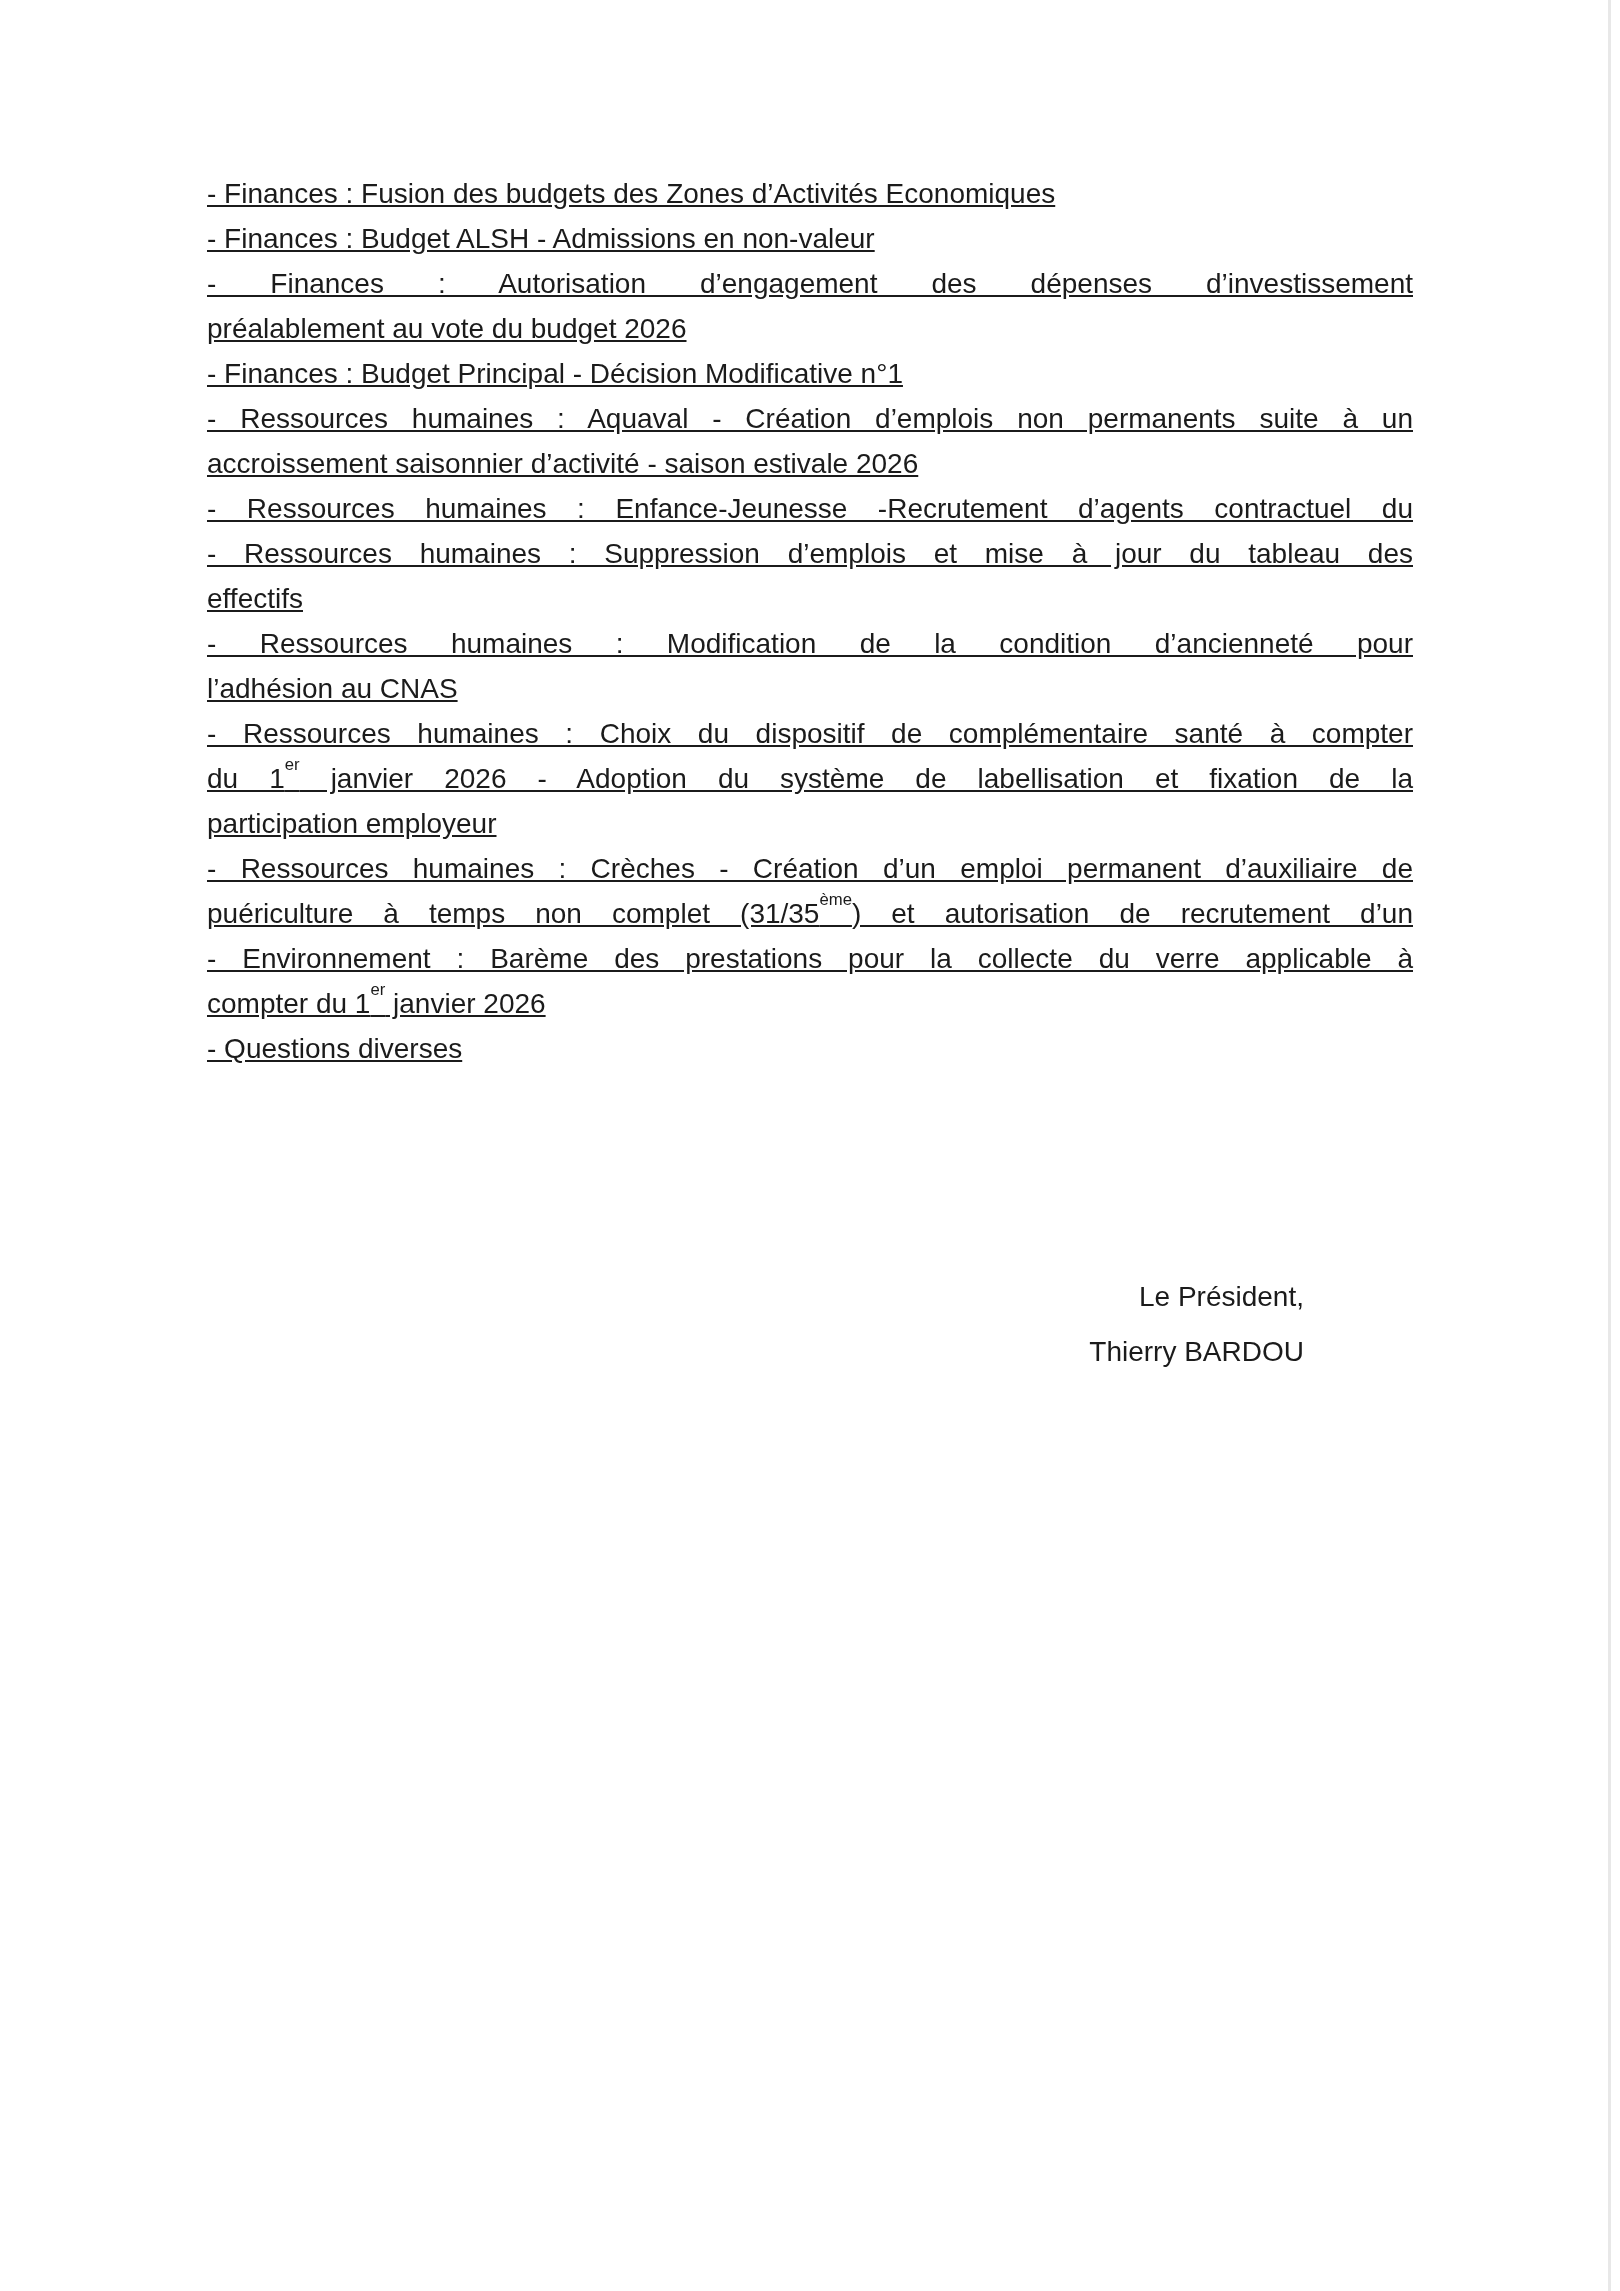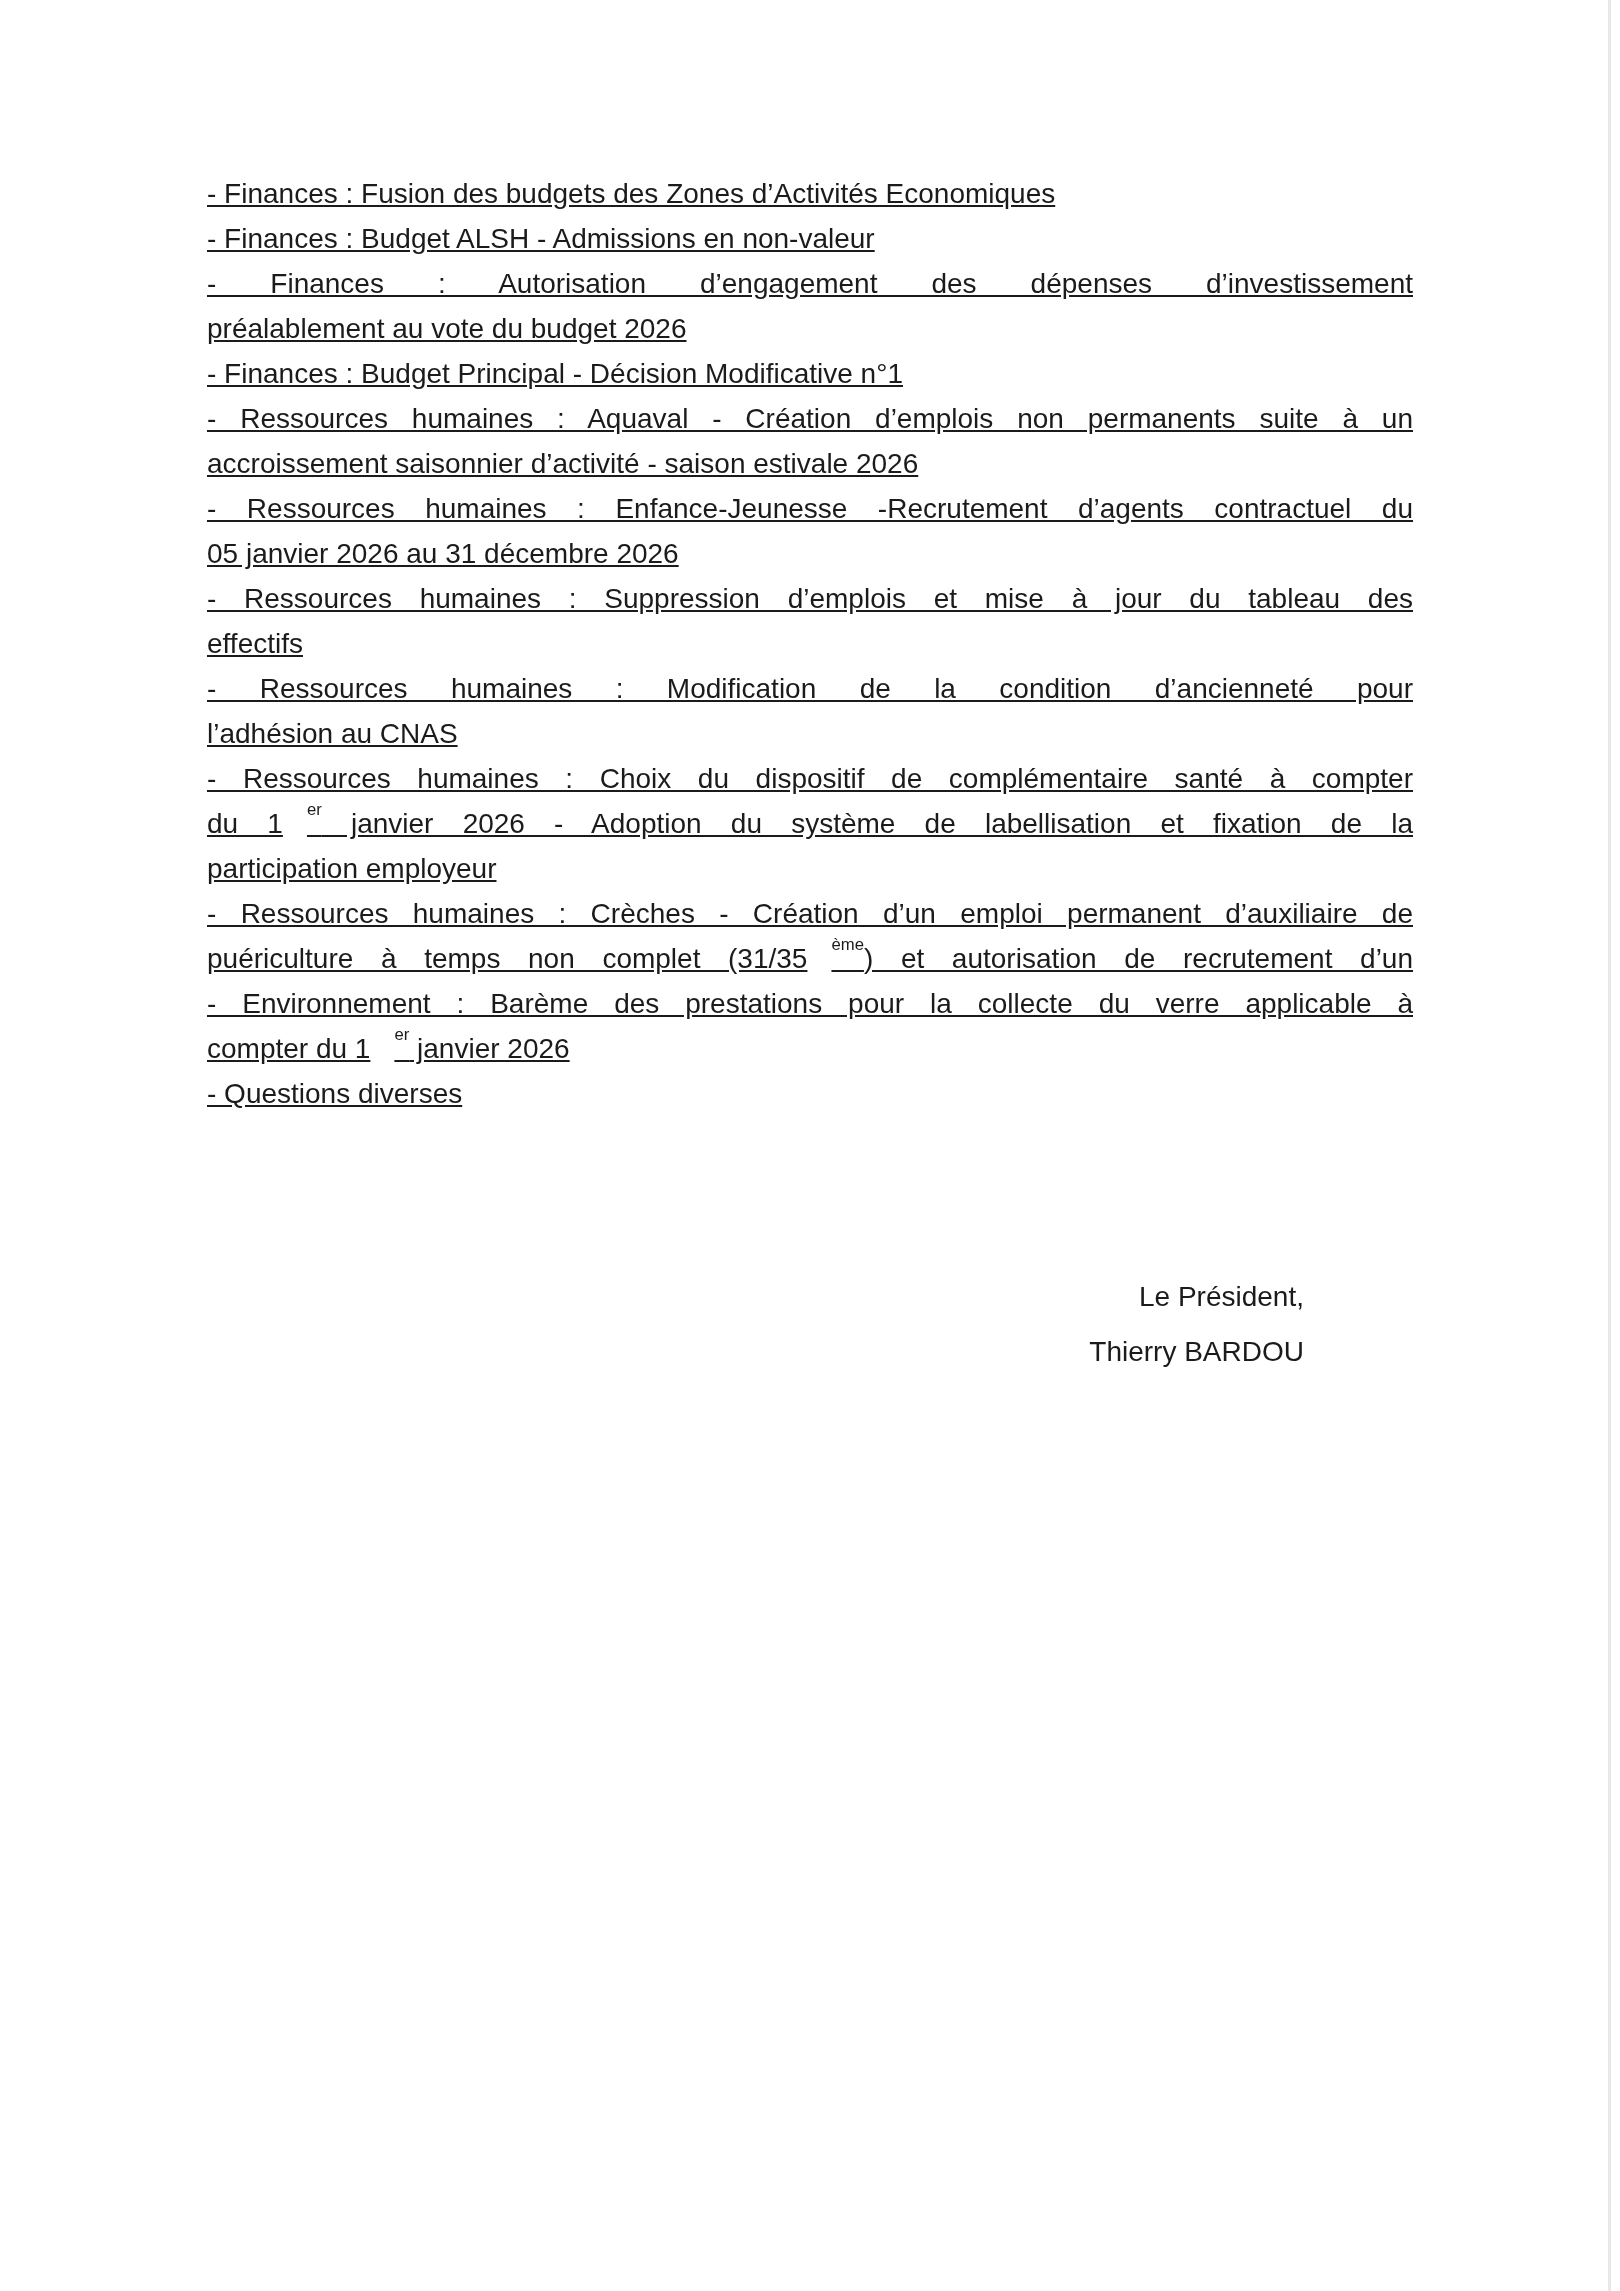--- a/index.html
+++ b/index.html
@@ -42,21 +42,20 @@
   }
   .line.justify {
     text-align: justify;
     text-align-last: justify;
   }
   sup.ordinal {
     font-size: 16.7px;
     line-height: 0;
     position: relative;
     top: -0.45em;
-    margin-left: 24px;
   }
   .signature {
     position: absolute;
     left: 814px;
     top: 1269px;
     width: 490px;
     text-align: right;
     font-size: 28px;
     line-height: 55px;
     color: #1b1b1b;
@@ -86,21 +85,20 @@
     <div class="line">- Finances : Budget Principal - Décision Modificative n°1</div>
   </div>
 
   <div class="agenda-item">
     <div class="line justify">- Ressources humaines : Aquaval - Création d’emplois non permanents suite à un</div>
     <div class="line">accroissement saisonnier d’activité - saison estivale 2026</div>
   </div>
 
   <div class="agenda-item">
     <div class="line justify">- Ressources humaines : Enfance-Jeunesse -Recrutement d’agents contractuel du</div>
-    <div class="line">05 janvier 2026 au 31 décembre 2026</div>
   </div>
 
   <div class="agenda-item">
     <div class="line justify">- Ressources humaines : Suppression d’emplois et mise à jour du tableau des</div>
     <div class="line">effectifs</div>
   </div>
 
   <div class="agenda-item">
     <div class="line justify">- Ressources humaines : Modification de la condition d’ancienneté pour</div>
     <div class="line">l’adhésion au CNAS</div>

